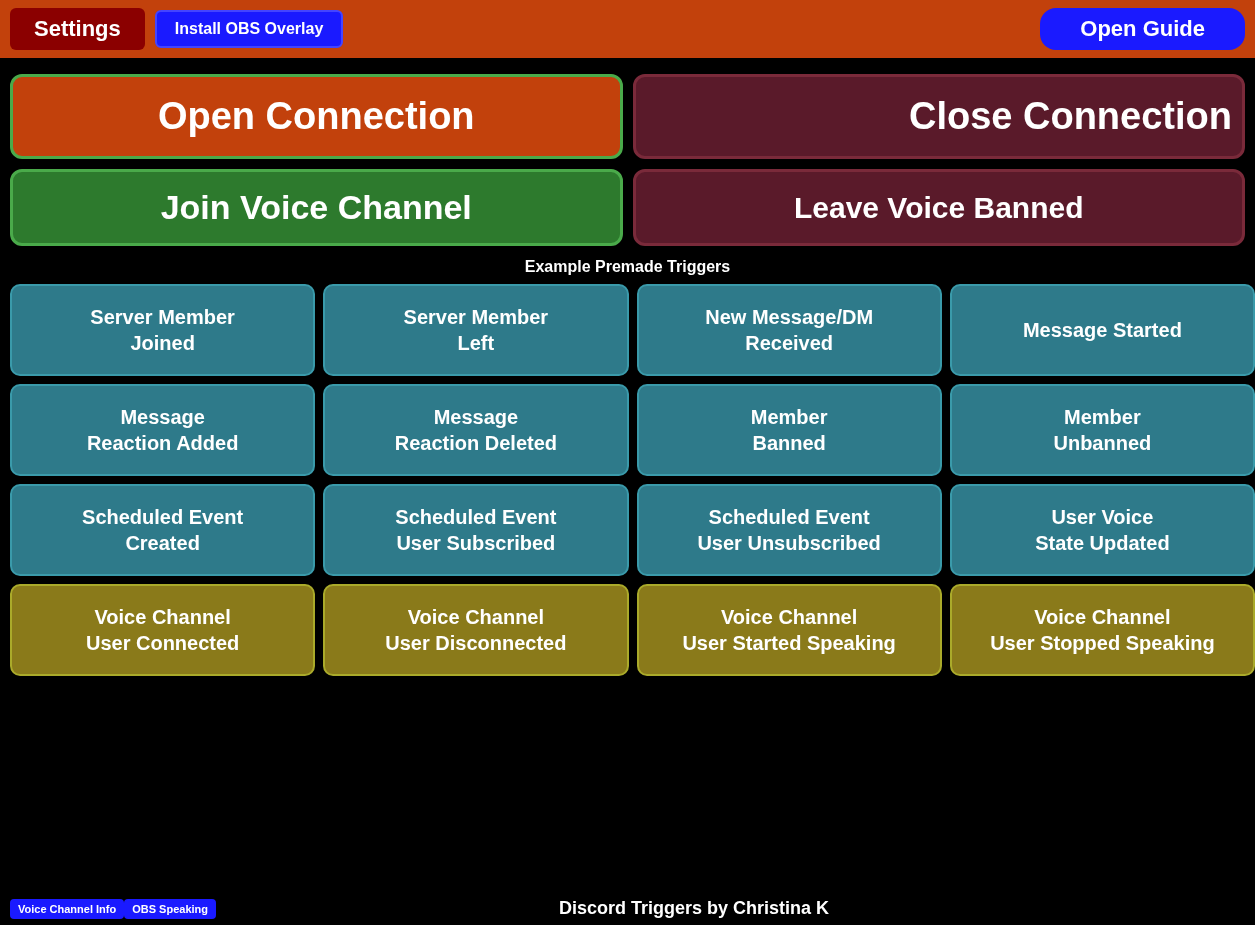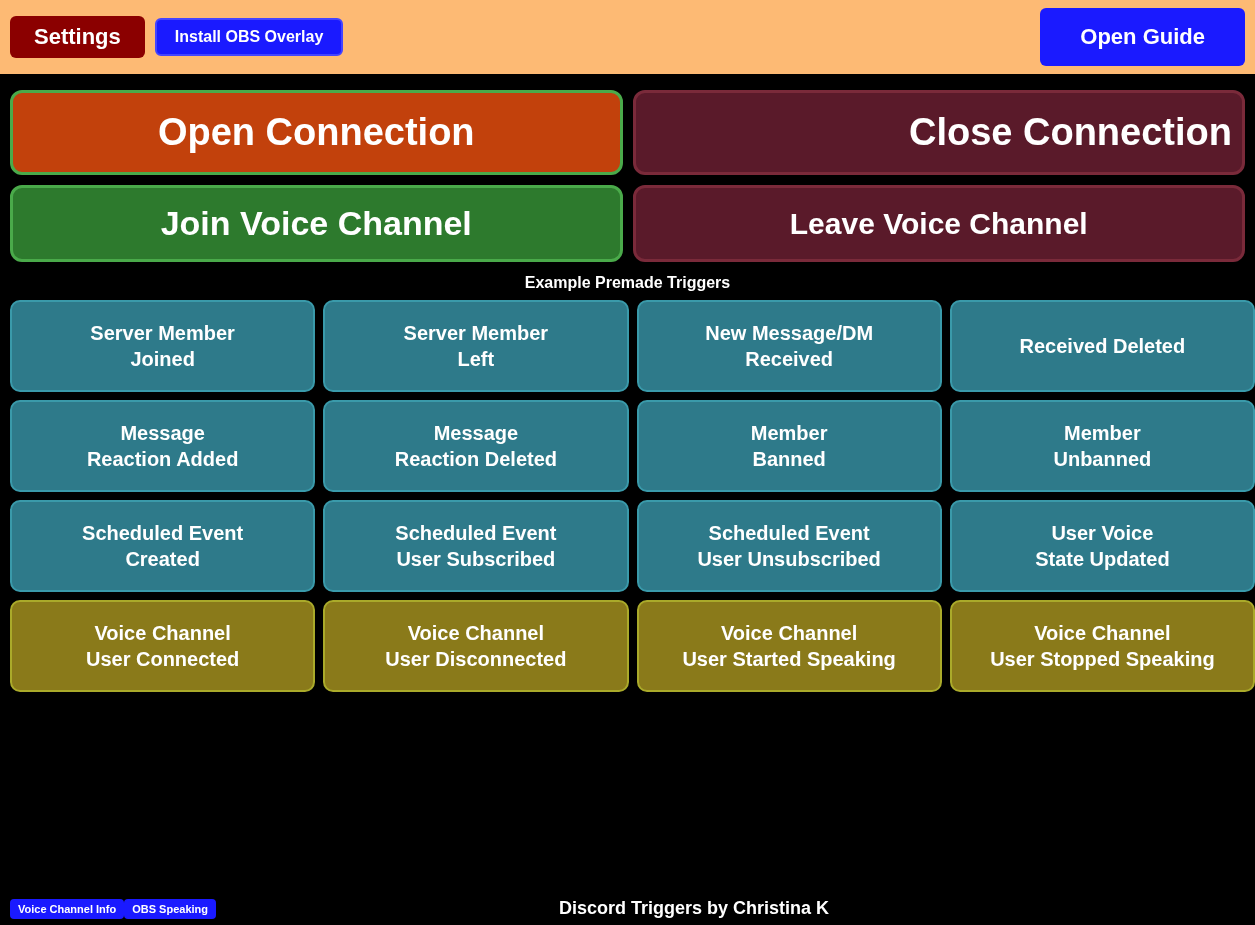--- a/index.html
+++ b/index.html
@@ -13,21 +13,21 @@
       display: flex;
       flex-direction: column;
     }
 
     
     .toolbar {
       display: flex;
       align-items: center;
       padding: 8px 10px;
       gap: 10px;
-      background: #fdba74;
+      background: #c2410c;
     }
 
     .btn-settings {
       background: #8B0000;
       color: #fff;
       font-size: 22px;
       font-weight: bold;
       border: none;
       border-radius: 6px;
       padding: 8px 24px;
@@ -46,22 +46,22 @@
     }
 
     .toolbar-spacer { flex: 1; }
 
     .btn-open-guide {
       background: #1a1aff;
       color: #fff;
       font-size: 22px;
       font-weight: bold;
       border: none;
-      border-radius: 6px;
-      padding: 16px 40px;
+      border-radius: 16px;
+      padding: 8px 40px;
       cursor: pointer;
     }
 
     
     .connection-section {
       display: grid;
       grid-template-columns: 1fr 1fr;
       gap: 10px;
       padding: 16px 10px 4px 10px;
     }
@@ -190,30 +190,30 @@
   <button class="btn-settings">Settings</button>
   <button class="btn-install-obs">Install OBS Overlay</button>
   <div class="toolbar-spacer"></div>
   <button class="btn-open-guide">Open Guide</button>
 </div>
 
 <div class="connection-section">
   <button class="btn-open-connection">Open Connection</button>
   <button class="btn-close-connection">Close Connection</button>
   <button class="btn-join-voice">Join Voice Channel</button>
-  <button class="btn-leave-voice">Leave Voice Channel</button>
+  <button class="btn-leave-voice">Leave Voice Banned</button>
 </div>
 
 <div class="triggers-label">Example Premade Triggers</div>
 
 <div class="triggers-grid" id="triggers-container">
 <button class="trigger-btn teal">Server Member<br>Joined</button>
     <button class="trigger-btn teal">Server Member<br>Left</button>
     <button class="trigger-btn teal">New Message/DM<br>Received</button>
-    <button class="trigger-btn teal">Received Deleted</button>
+    <button class="trigger-btn teal">Message Started</button>
     <button class="trigger-btn teal">Message<br>Reaction Added</button>
     <button class="trigger-btn teal">Message<br>Reaction Deleted</button>
     <button class="trigger-btn teal">Member<br>Banned</button>
     <button class="trigger-btn teal">Member<br>Unbanned</button>
     <button class="trigger-btn teal">Scheduled Event<br>Created</button>
     <button class="trigger-btn teal">Scheduled Event<br>User Subscribed</button>
     <button class="trigger-btn teal">Scheduled Event<br>User Unsubscribed</button>
     <button class="trigger-btn teal">User Voice<br>State Updated</button>
     <button class="trigger-btn gold">Voice Channel<br>User Connected</button>
     <button class="trigger-btn gold">Voice Channel<br>User Disconnected</button>

